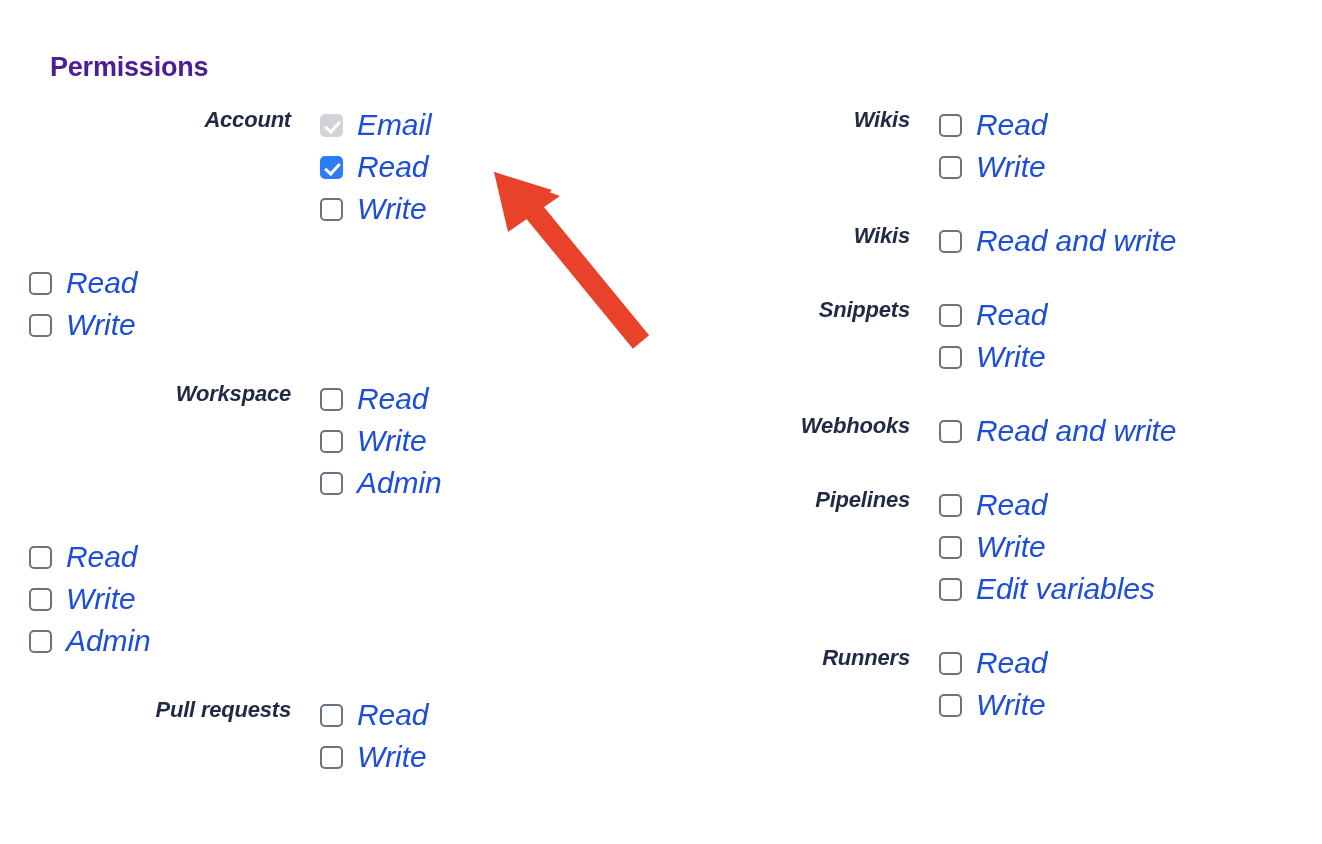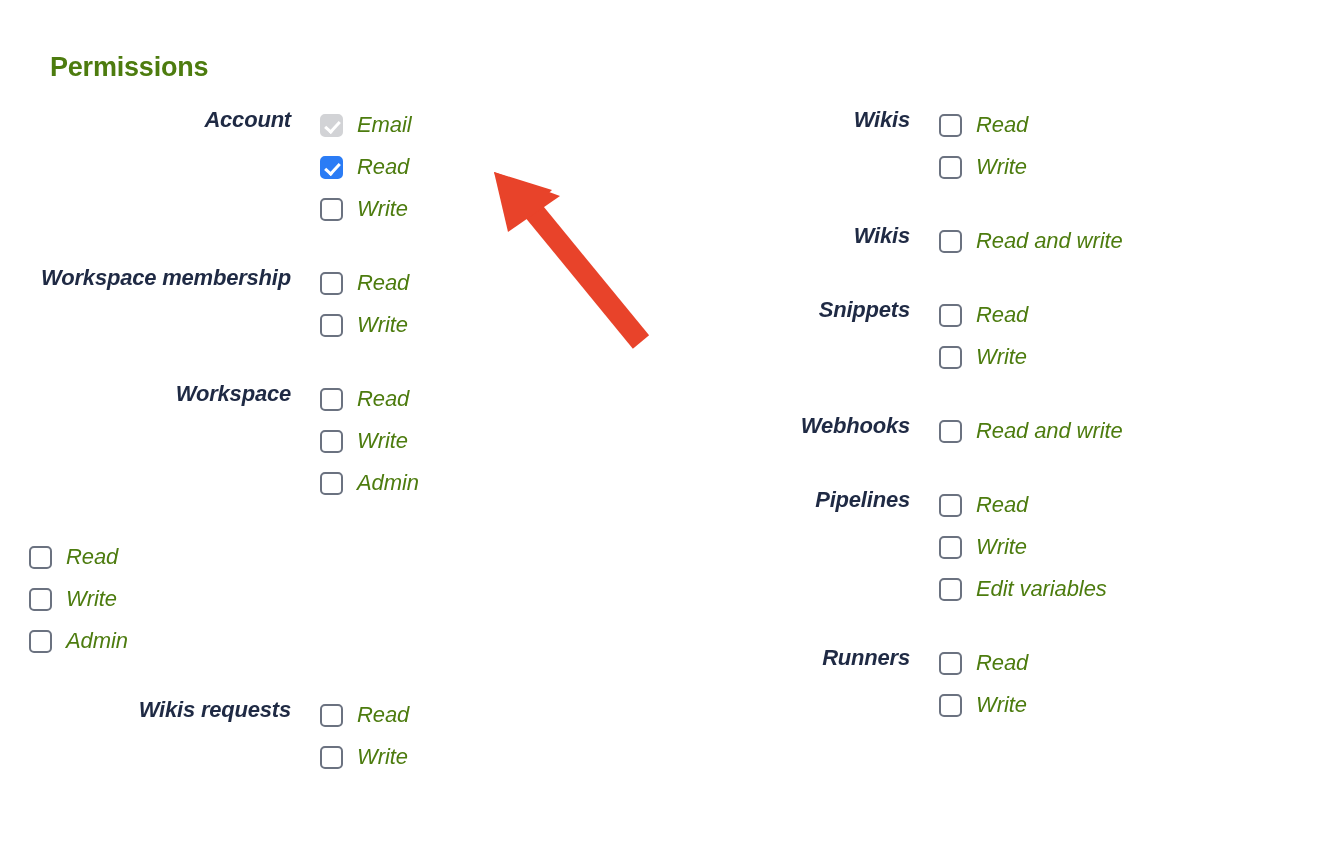--- a/index.html
+++ b/index.html
@@ -22,21 +22,21 @@
     width: 1322px;
     height: 844px;
   }
 
   .page-title {
     position: absolute;
     left: 50px;
     top: 50px;
     font-size: 27px;
     font-weight: bold;
-    color: #4d7c0f;
+    color: #4c1d95;
     letter-spacing: -0.2px;
     line-height: 34px;
   }
 
   
   .column {
     position: absolute;
     top: 104px;
     font-style: italic;
   }
@@ -102,22 +102,22 @@
     left: 6px;
     top: 2px;
     width: 6px;
     height: 12px;
     border: solid #ffffff;
     border-width: 0 3px 3px 0;
     transform: rotate(42deg);
   }
 
   .option-label {
-    font-size: 22px;
-    color: #4d7c0f;
+    font-size: 30px;
+    color: #1d4ed8;
     line-height: 28px;
     margin-left: 14px;
     letter-spacing: -0.1px;
     white-space: nowrap;
   }
 
   
   .annotation-arrow {
     position: absolute;
     left: 0;
@@ -146,21 +146,20 @@
             <span class="checkbox checked"></span>
             <span class="option-label">Read</span>
           </div>
           <div class="option-row">
             <span class="checkbox"></span>
             <span class="option-label">Write</span>
           </div>
         </div>
       </div>
       <div class="perm-group">
-        <div class="group-label">Workspace membership</div>
         <div class="options">
           <div class="option-row">
             <span class="checkbox"></span>
             <span class="option-label">Read</span>
           </div>
           <div class="option-row">
             <span class="checkbox"></span>
             <span class="option-label">Write</span>
           </div>
         </div>
@@ -192,21 +191,21 @@
             <span class="checkbox"></span>
             <span class="option-label">Write</span>
           </div>
           <div class="option-row">
             <span class="checkbox"></span>
             <span class="option-label">Admin</span>
           </div>
         </div>
       </div>
       <div class="perm-group">
-        <div class="group-label">Wikis requests</div>
+        <div class="group-label">Pull requests</div>
         <div class="options">
           <div class="option-row">
             <span class="checkbox"></span>
             <span class="option-label">Read</span>
           </div>
           <div class="option-row">
             <span class="checkbox"></span>
             <span class="option-label">Write</span>
           </div>
         </div>

